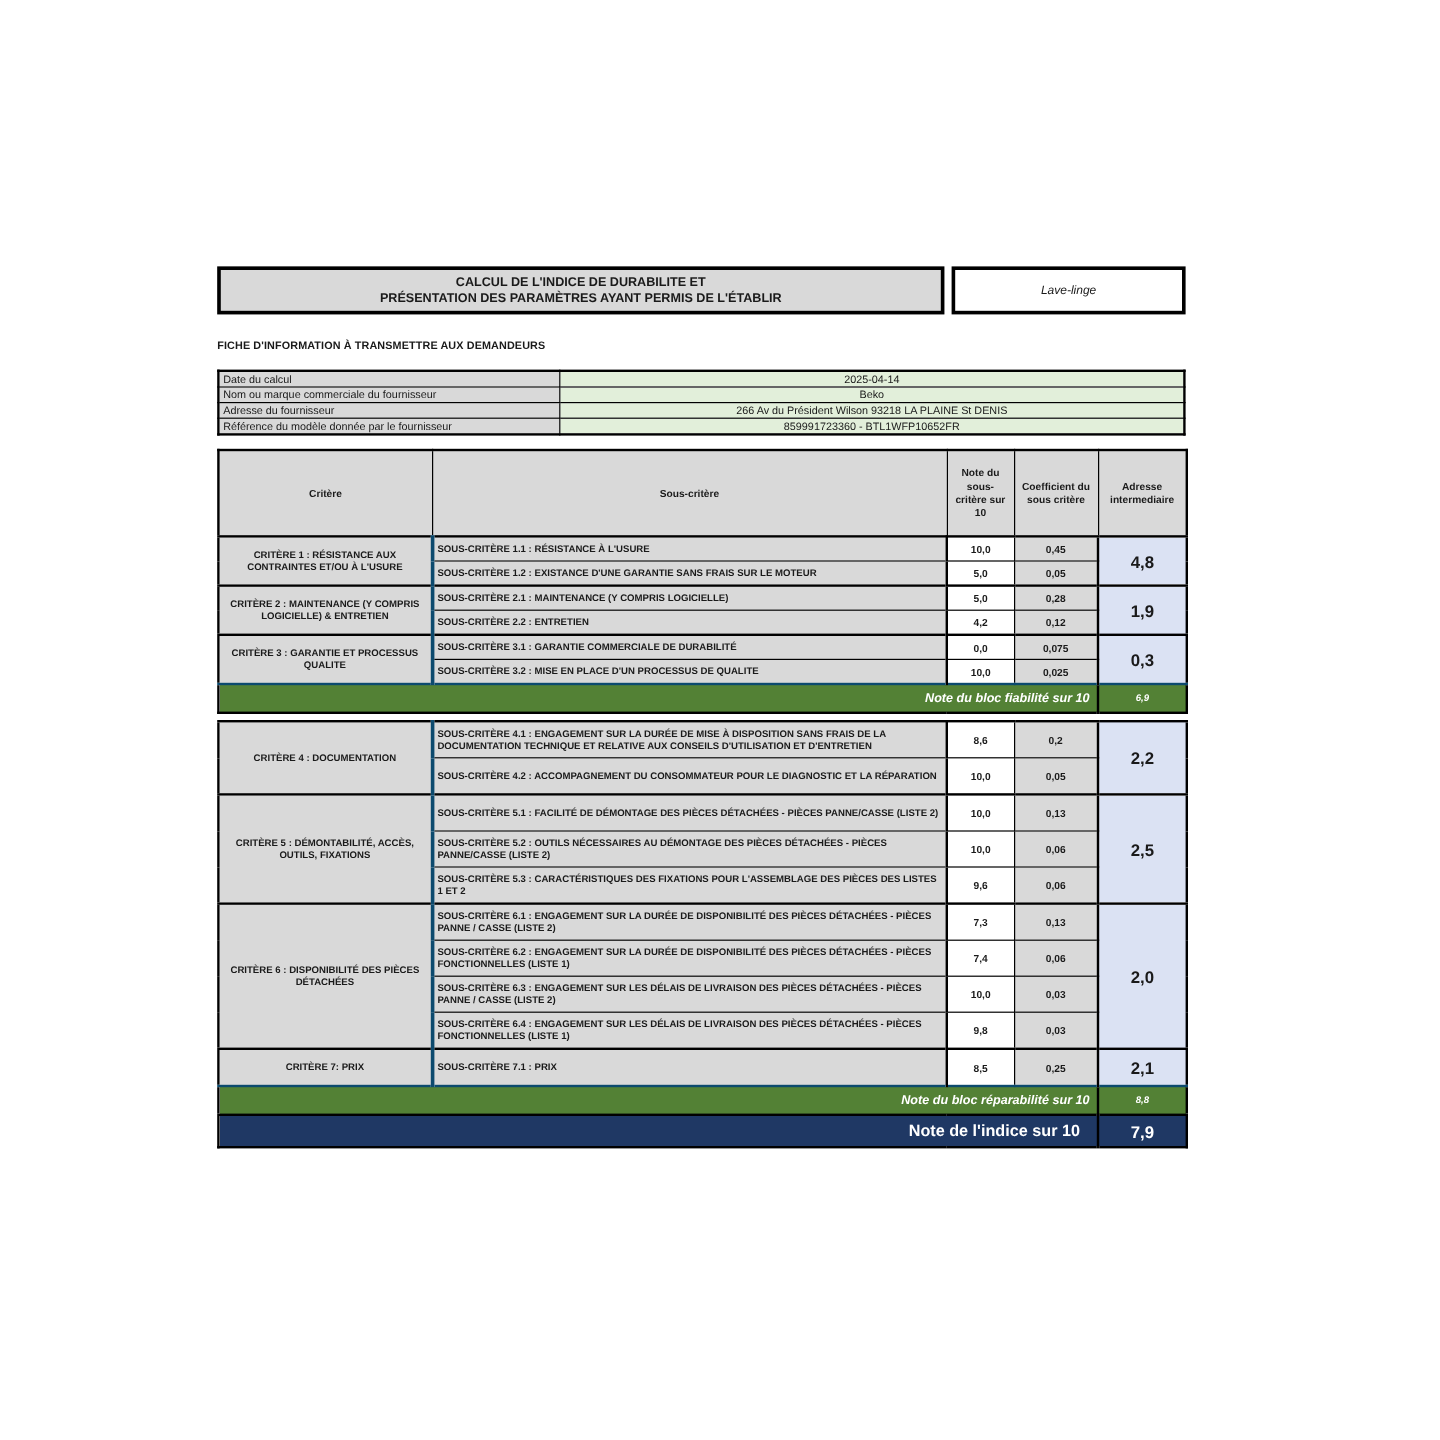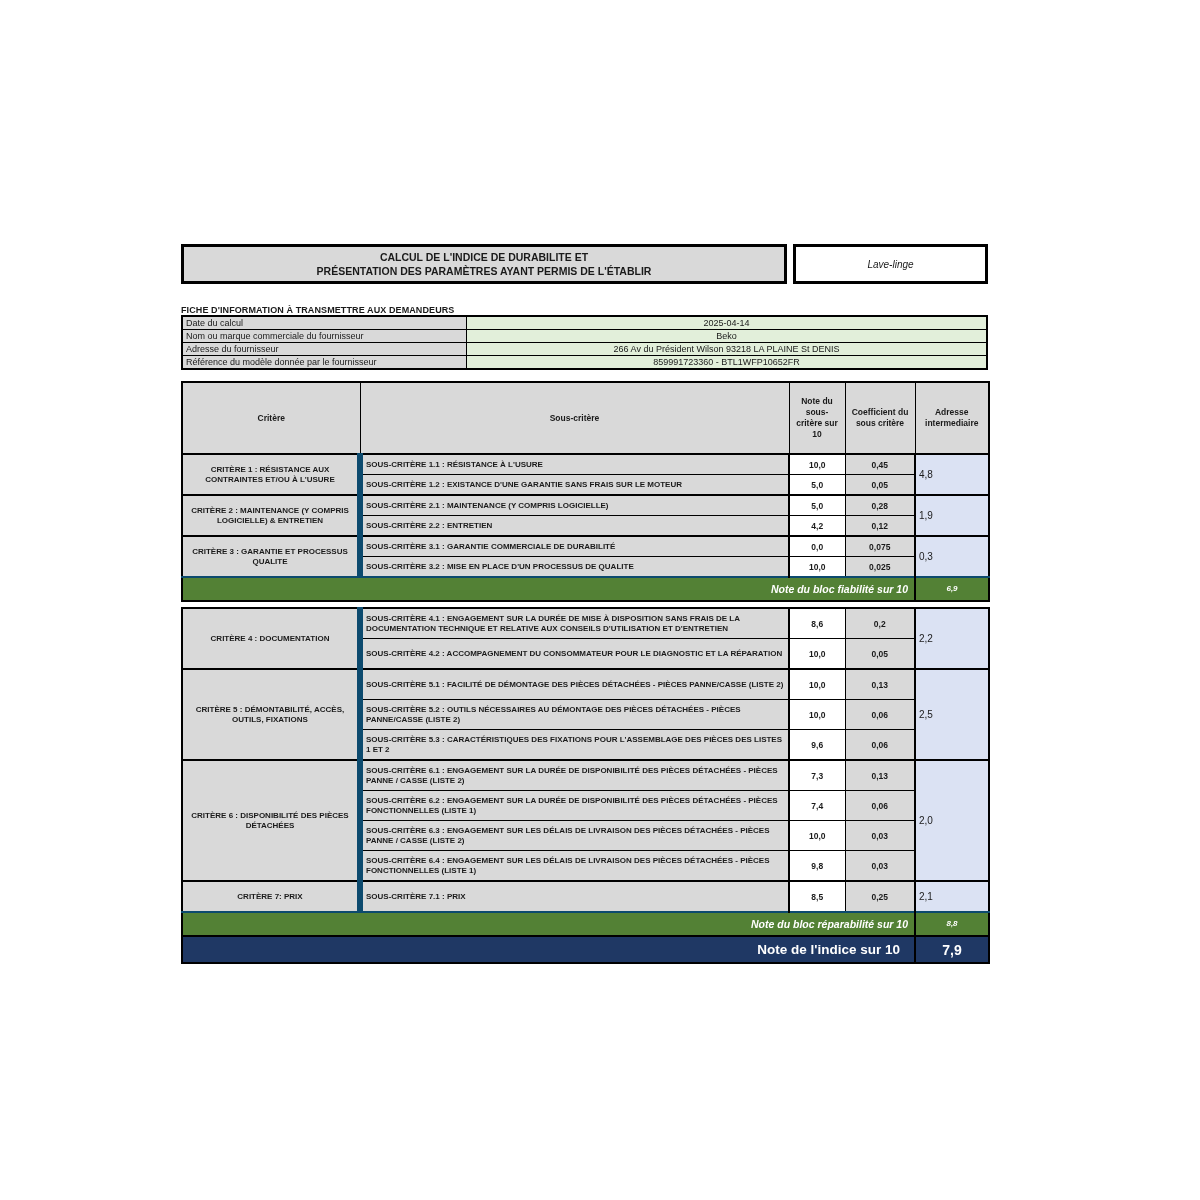--- a/index.html
+++ b/index.html
@@ -5,21 +5,21 @@
   html, body { margin: 0; padding: 0; }
   body {
     width: 1200px; height: 1200px;
     background: #ffffff;
     font-family: "Liberation Sans", sans-serif;
     color: #1a1a1a;
     -webkit-font-smoothing: antialiased;
   }
   .sheet {
     position: absolute;
-    left: 181px; top: 244px;
+    left: 181px; top: 222px;
     width: 807px;
   }
 
   
   .header-row { display: flex; gap: 6px; align-items: stretch; }
   .title-box {
     width: 592px;
     border: 3px solid #000;
     background: #d9d9d9;
     text-align: center;
@@ -42,20 +42,21 @@
     text-align: left;
     font-weight: bold;
     font-size: 9px;
     letter-spacing: 0.1px;
   }
 
   
   table { border-collapse: collapse; table-layout: fixed; }
   td { overflow: hidden; }
   .info {
+    margin-top: 15px;
     width: 807px;
     border: 2px solid #000;
   }
   .info td {
     border: 1px solid #000;
     font-size: 9px;
     height: 12px;
     padding: 0 3px;
     line-height: 11px;
   }
@@ -90,40 +91,41 @@
     background: #d9d9d9;
     font-weight: bold;
     text-align: center;
     border-right: 2px solid #000;
     padding: 1px 8px;
   }
   .main td.sub {
     background: #d9d9d9;
     font-weight: bold;
     text-align: left;
-    border-left: 6px solid #0c4a6e;
+    border-left: 3px solid #0c4a6e;
     border-right: 2px solid #000;
   }
   .main td.note {
     background: #ffffff;
     font-weight: bold;
     font-size: 8.5px;
     text-align: center;
     border-left: 2px solid #000;
   }
   .main td.coef {
     background: #d9d9d9;
     font-weight: bold;
     font-size: 8.5px;
     text-align: center;
   }
   .main td.calc {
     background: #dbe2f3;
-    font-weight: normal;
-    font-size: 10px;
+    font-weight: bold;
+    font-size: 14px;
+    text-align: center;
     border-left: 2px solid #000;
   }
   .tblA tr.subrow td { height: 17px; }
   .tblB tr.subrow td { height: 27px; }
   tr.group-start td { border-top: 2px solid #000; }
 
   tr.block-note td {
     background: #538135;
     color: #ffffff;
     font-weight: bold;

